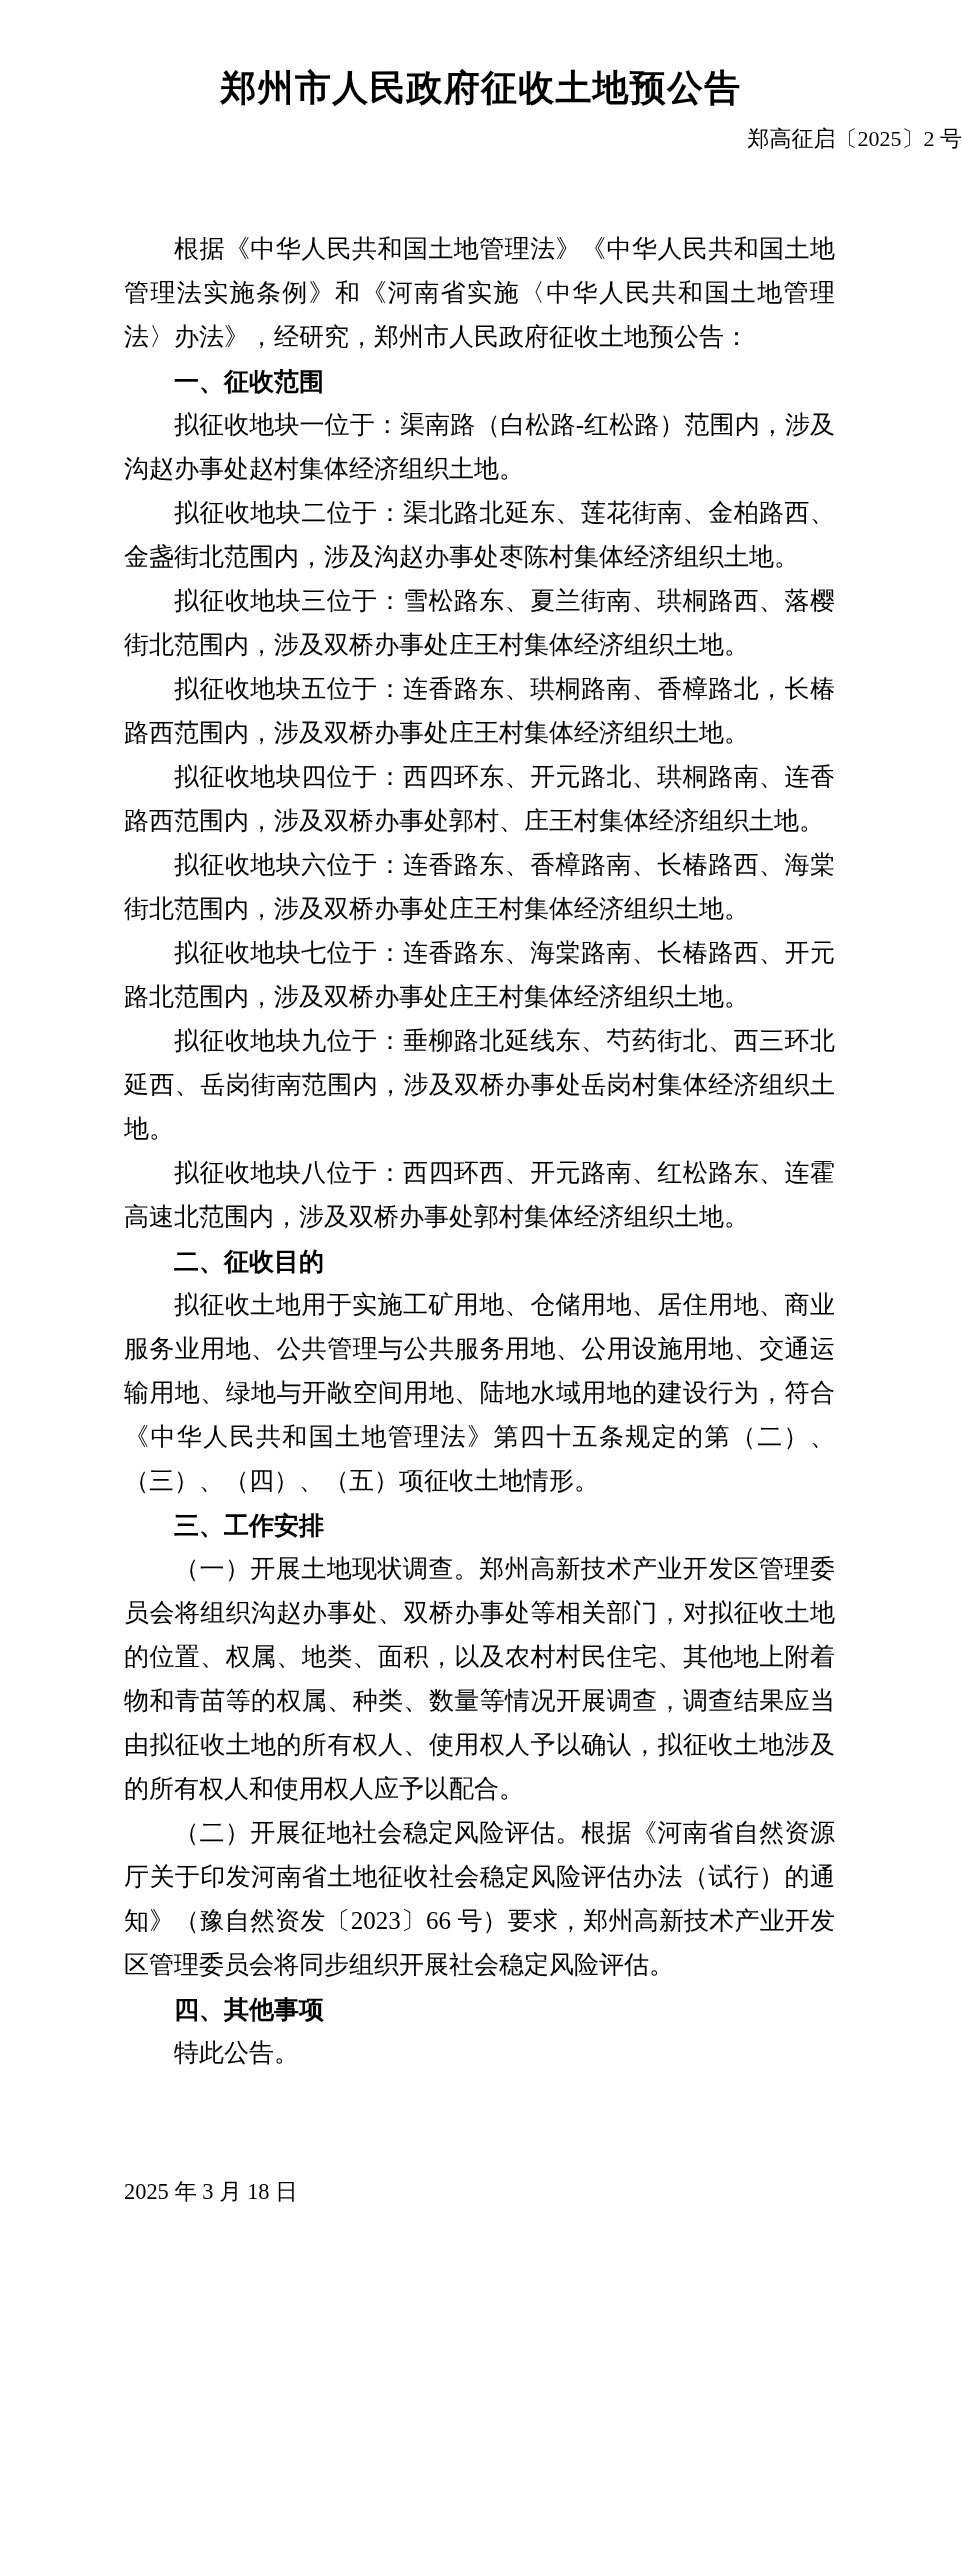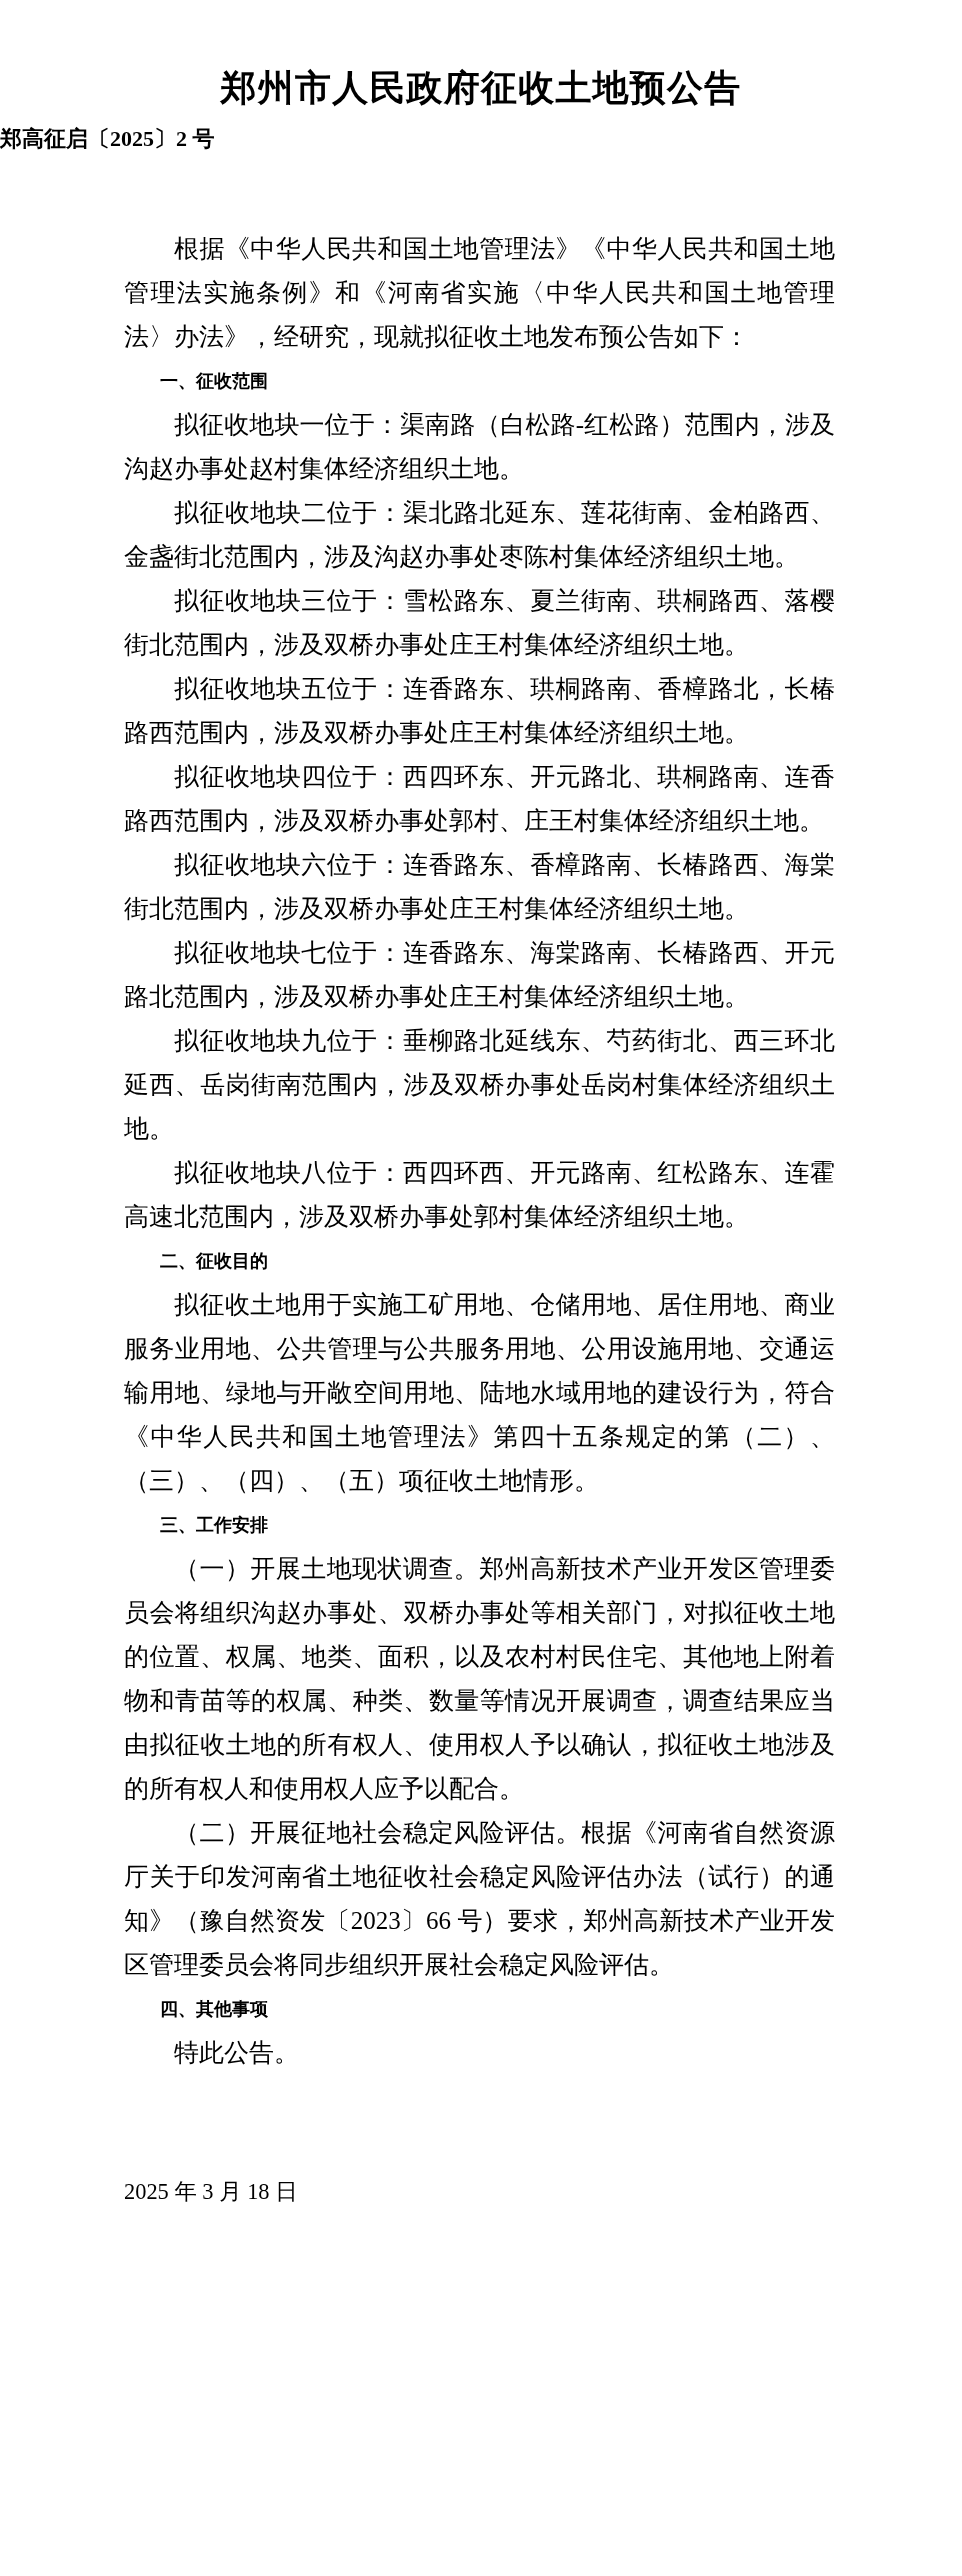--- a/index.html
+++ b/index.html
@@ -23,39 +23,39 @@
     padding-top: 68px;
     text-align: center;
     font-family: "Liberation Sans", "DejaVu Sans", sans-serif;
     font-weight: bold;
     font-size: 36px;
     line-height: 40px;
     letter-spacing: 1.2px;
   }
   .docnum {
     margin-top: 19.4px;
-    text-align: left;
+    text-align: right;
     font-size: 22px;
     line-height: 24px;
-    font-weight: bold;
+    font-weight: normal;
   }
   .content {
     margin: 76px 127px 0 124px;
     font-size: 25px;
     line-height: 44px;
     text-align: justify;
     text-justify: inter-ideograph;
   }
   .para {
     margin: 0;
     text-indent: 2em;
   }
   .sec {
     margin: 0;
-    font-size: 18px;
+    font-size: 25px;
     line-height: 44px;
     font-family: "Liberation Sans", "DejaVu Sans", sans-serif;
     font-weight: bold;
     text-indent: 2em;
   }
   .date-line {
     margin-top: 104px;
     padding-right: 70px;
     font-size: 22.4px;
     line-height: 25.5px;
@@ -65,21 +65,21 @@
 <body>
 
 <div class="page">
 
   <h1 class="title">郑州市人民政府征收土地预公告</h1>
 
   <div class="docnum">郑高征启〔2025〕2 号</div>
 
   <div class="content">
 
-    <p class="para">根据《中华人民共和国土地管理法》《中华人民共和国土地管理法实施条例》和《河南省实施〈中华人民共和国土地管理法〉办法》，经研究，现就拟征收土地发布预公告如下：</p>
+    <p class="para">根据《中华人民共和国土地管理法》《中华人民共和国土地管理法实施条例》和《河南省实施〈中华人民共和国土地管理法〉办法》，经研究，郑州市人民政府征收土地预公告：</p>
 
     <h2 class="sec">一、征收范围</h2>
 
     <p class="para">拟征收地块一位于：渠南路（白松路-红松路）范围内，涉及沟赵办事处赵村集体经济组织土地。</p>
     <p class="para">拟征收地块二位于：渠北路北延东、莲花街南、金柏路西、金盏街北范围内，涉及沟赵办事处枣陈村集体经济组织土地。</p>
     <p class="para">拟征收地块三位于：雪松路东、夏兰街南、珙桐路西、落樱街北范围内，涉及双桥办事处庄王村集体经济组织土地。</p>
     <p class="para">拟征收地块五位于：连香路东、珙桐路南、香樟路北，长椿路西范围内，涉及双桥办事处庄王村集体经济组织土地。</p>
     <p class="para">拟征收地块四位于：西四环东、开元路北、珙桐路南、连香路西范围内，涉及双桥办事处郭村、庄王村集体经济组织土地。</p>
     <p class="para">拟征收地块六位于：连香路东、香樟路南、长椿路西、海棠街北范围内，涉及双桥办事处庄王村集体经济组织土地。</p>
     <p class="para">拟征收地块七位于：连香路东、海棠路南、长椿路西、开元路北范围内，涉及双桥办事处庄王村集体经济组织土地。</p>

